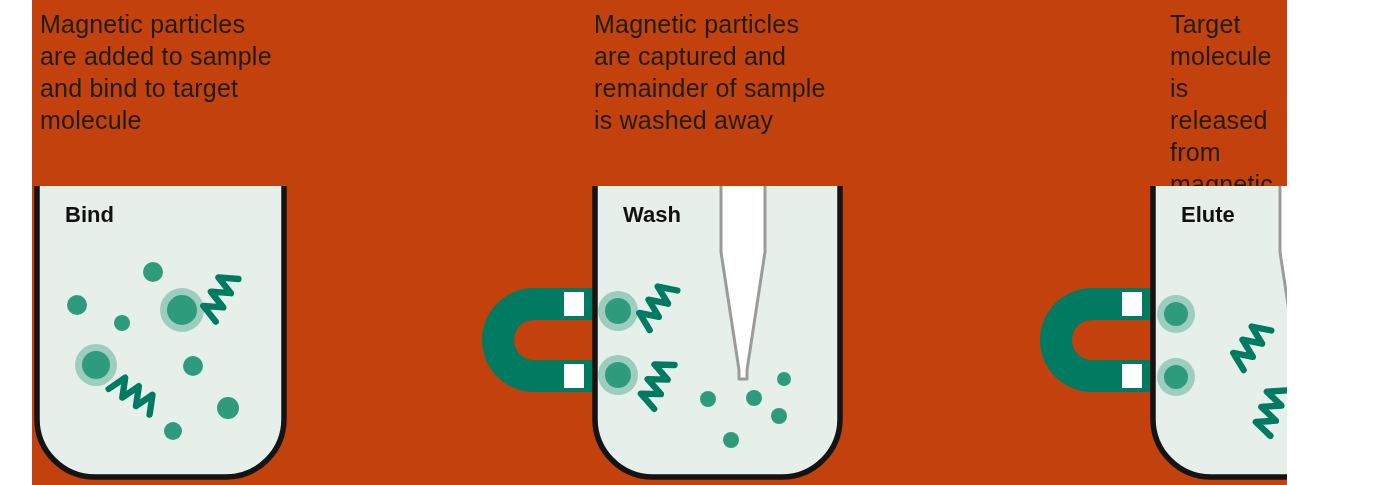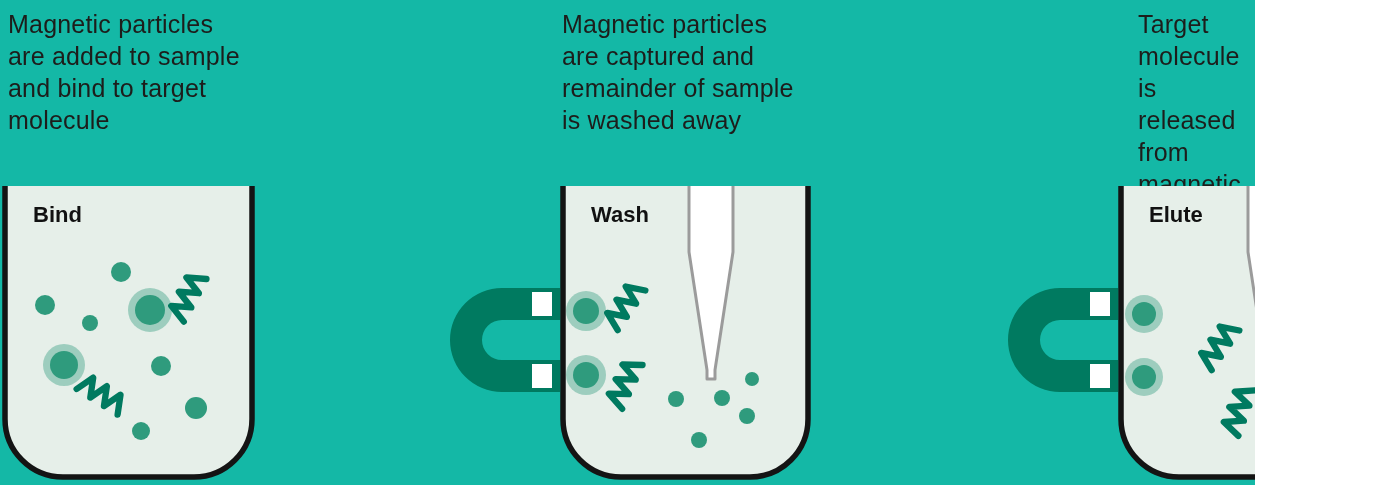--- a/index.html
+++ b/index.html
@@ -1,22 +1,23 @@
 <!DOCTYPE html>
 <html><head>
 <meta charset="utf-8">
 <title>Diagram</title>
 <style>
   html,body{margin:0;padding:0;background:#ffffff;}
   .canvas{
     position:relative;
     width:1255px;height:485px;
-    background:#14b8a6;
+    background:#c2410c;
     overflow:hidden;
     font-family:"Liberation Sans", sans-serif;
+    margin-left:32px;
   }
   .caption{
     position:absolute;
     top:8px;
     font-size:25px;
     line-height:32px;
     color:#1d1d1b;
     white-space:pre-line;
     letter-spacing:0.2px;
   }

